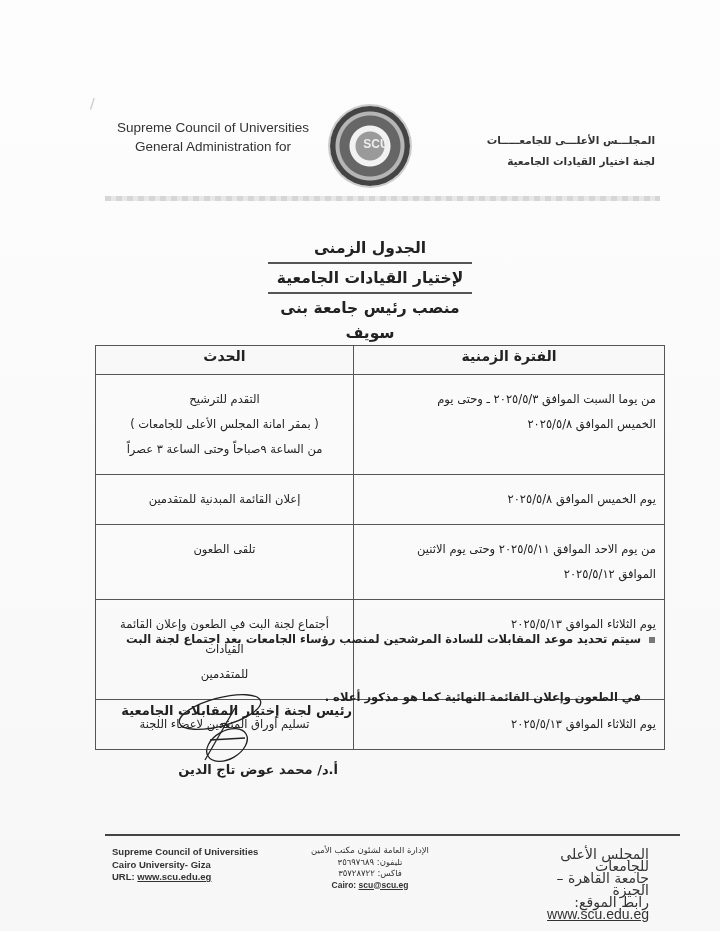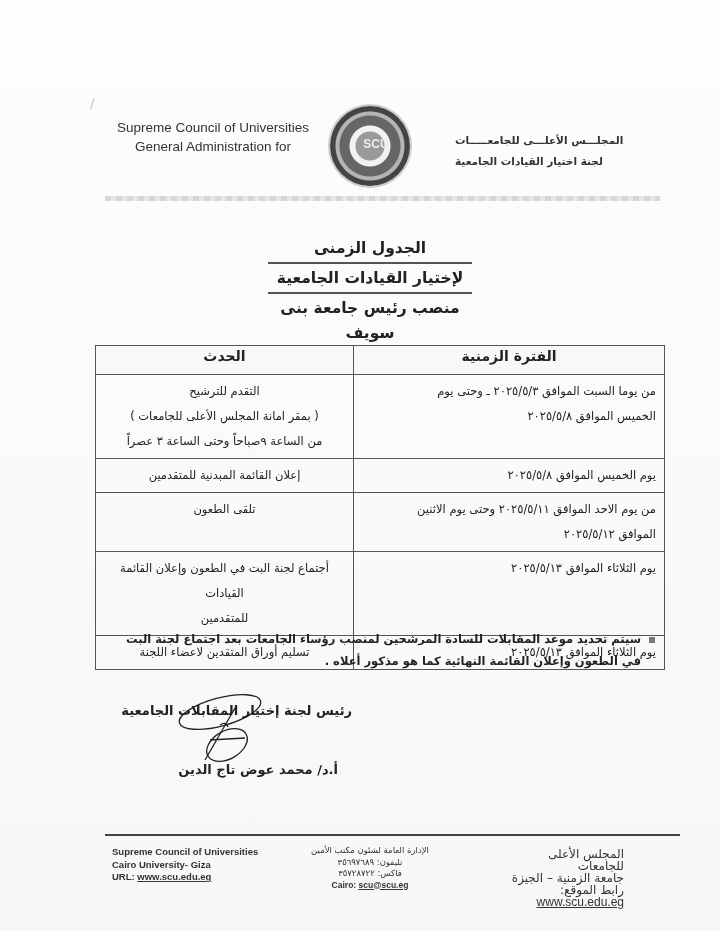--- a/index.html
+++ b/index.html
@@ -6,39 +6,39 @@
     body {
       width: 720px; height: 931px; background: #fbfbfb; position: relative; overflow: hidden;
       font-family: "DejaVu Sans", sans-serif; color: #1a1a1a;
     }
     .page { position: absolute; inset: 0; background: linear-gradient(#fdfdfd, #f7f7f7); }
     .stray { position: absolute; color: #c8c8c8; font-size: 14px; }
 
     
     .hdr-en { position: absolute; left: 108px; top: 118px; width: 210px; text-align: center;
       font-family: "Liberation Sans", sans-serif; font-size: 13.5px; line-height: 19px; color: #333; }
-    .hdr-ar { position: absolute; left: 455px; top: 130px; width: 200px; text-align: left; direction: rtl;
+    .hdr-ar { position: absolute; left: 455px; top: 130px; width: 200px; text-align: right; direction: rtl;
       font-family: "DejaVu Sans", sans-serif; font-size: 10.5px; font-weight: bold; line-height: 21px; color: #333; }
     .logo { position: absolute; left: 330px; top: 106px; width: 80px; height: 80px; border-radius: 50%;
       background: radial-gradient(circle, #9a9a9a 0 14px, #f2f2f2 15px 20px, #666 21px 30px, #b5b5b5 31px 34px, #444 35px 40px);
       box-shadow: 0 0 0 2px #ccc; }
     .logo-text { position: absolute; left: 0; right: 0; top: 31px; text-align: center; color: #eee;
       font-family: "Liberation Sans", sans-serif; font-size: 12px; font-weight: bold; padding-left: 12px; }
     .hdr-rule { position: absolute; left: 105px; right: 60px; top: 196px; height: 5px;
       background: repeating-linear-gradient(90deg, #d6d6d6 0 6px, #e7e7e7 6px 11px); }
 
     
     .title { position: absolute; left: 250px; width: 240px; top: 236px; text-align: center; direction: rtl; }
     .title div { font-family: "DejaVu Sans", sans-serif; font-weight: bold; font-size: 15.5px; line-height: 25px;
       color: #222; border-bottom: 2px solid #555; margin: 0 18px 2px; padding-bottom: 1px; }
 
     
     .tbl { position: absolute; left: 95px; top: 345px; width: 570px; border-collapse: collapse; direction: rtl;
       font-family: "DejaVu Sans", sans-serif; font-size: 11.5px; color: #222; }
-    .tbl th, .tbl td { border: 1px solid #555; padding: 4px 8px; vertical-align: top; }
+    .tbl th, .tbl td { border: 1px solid #555; padding: 12px 8px; vertical-align: top; }
     .tbl th { font-size: 14px; font-weight: bold; height: 24px; padding: 2px 8px; background: #f8f8f8; }
     .tbl td.period { width: 294px; text-align: right; line-height: 25px; }
     .tbl td.event { text-align: center; line-height: 25px; }
 
     
     .note { position: absolute; left: 110px; top: 628px; width: 545px; direction: rtl; text-align: right;
       font-family: "DejaVu Sans", sans-serif; font-size: 11.5px; line-height: 22px; color: #222; font-weight: bold; }
     .note-bullet { display: inline-block; width: 6px; height: 6px; background: #777; margin-left: 8px; vertical-align: middle; }
 
     
@@ -47,22 +47,22 @@
     .sig-name { position: absolute; left: 138px; top: 762px; width: 200px; direction: rtl; text-align: right;
       font-family: "DejaVu Sans", sans-serif; font-weight: bold; font-size: 13px; color: #222; }
     .sig-scribble { position: absolute; left: 175px; top: 690px; }
 
     
     .ftr-rule { position: absolute; left: 105px; right: 40px; top: 834px; height: 2px; background: #444; }
     .ftr-en { position: absolute; left: 112px; top: 846px; font-family: "Liberation Sans", sans-serif;
       font-size: 9.5px; font-weight: bold; line-height: 12.5px; color: #333; }
     .ftr-mid { position: absolute; left: 300px; width: 140px; top: 845px; text-align: center; direction: rtl;
       font-family: "DejaVu Sans", sans-serif; font-size: 8.5px; line-height: 11.5px; color: #333; }
-    .ftr-ar { position: absolute; left: 499px; width: 125px; top: 848px; text-align: right; direction: rtl;
-      font-family: "DejaVu Sans", sans-serif; font-size: 12px; line-height: 12px; color: #333; }
+    .ftr-ar { position: absolute; left: 524px; width: 125px; top: 848px; text-align: right; direction: rtl;
+      font-family: "DejaVu Sans", sans-serif; font-size: 14px; line-height: 12px; color: #333; }
     .link { text-decoration: underline; }
   </style>
 </head>
 <body>
 
 <div class="page">
   <span class="stray" style="left:90px;top:95px;">/</span>
 
   <div class="hdr-en">
     <div>Supreme Council of Universities</div>
@@ -137,21 +137,21 @@
         </td>
         <td class="event">
           <div>تسليم أوراق المتقدين لاعضاء اللجنة</div>
         </td>
       </tr>
     </tbody>
   </table>
 
   <div class="note">
     <div><span class="note-bullet"></span><span>سيتم تحديد موعد المقابلات للسادة المرشحين لمنصب رؤساء الجامعات بعد اجتماع لجنة البت</span></div>
-    <div style="padding-right:14px;"><span>في الطعون وإعلان القائمة النهائية كما هو مذكور أعلاه .</span></div>
+    <div style="padding-right:14px;margin-top:36px;"><span>في الطعون وإعلان القائمة النهائية كما هو مذكور أعلاه .</span></div>
   </div>
 
   <div class="sig-title">رئيس لجنة إختيار المقابلات الجامعية</div>
   <svg class="sig-scribble" width="120" height="80" viewBox="0 0 120 80">
     <ellipse cx="45" cy="22" rx="42" ry="14" transform="rotate(-15 45 22)" fill="none" stroke="#222" stroke-width="1.3"></ellipse>
     <ellipse cx="52" cy="55" rx="22" ry="14" transform="rotate(-30 52 55)" fill="none" stroke="#222" stroke-width="1.3"></ellipse>
     <path d="M30 70 L60 18 M35 50 L70 48 M45 35 q6 -4 8 2" fill="none" stroke="#222" stroke-width="1.3"></path>
   </svg>
   <div class="sig-name">أ.د/ محمد عوض تاج الدين</div>
 
@@ -165,16 +165,16 @@
 
   <div class="ftr-mid">
     <div>الإدارة العامة لشئون مكتب الأمين</div>
     <div>تليفون: ٣٥٦٩٧٦٨٩</div>
     <div>فاكس: ٣٥٧٢٨٧٢٢</div>
     <div style="direction:ltr;font-family:'Liberation Sans',sans-serif;font-weight:bold;"><span>Cairo: </span><span class="link" style="font-weight:bold;">scu@scu.eg</span></div>
   </div>
 
   <div class="ftr-ar">
     <div>المجلس الأعلى للجامعات</div>
-    <div>جامعة الزمنية – الجيزة</div>
+    <div>جامعة القاهرة – الجيزة</div>
     <div><span>رابط الموقع: </span><span class="link" style="font-family:'Liberation Sans',sans-serif;">www.scu.edu.eg</span></div>
   </div>
 </div>
 
 </body></html>

